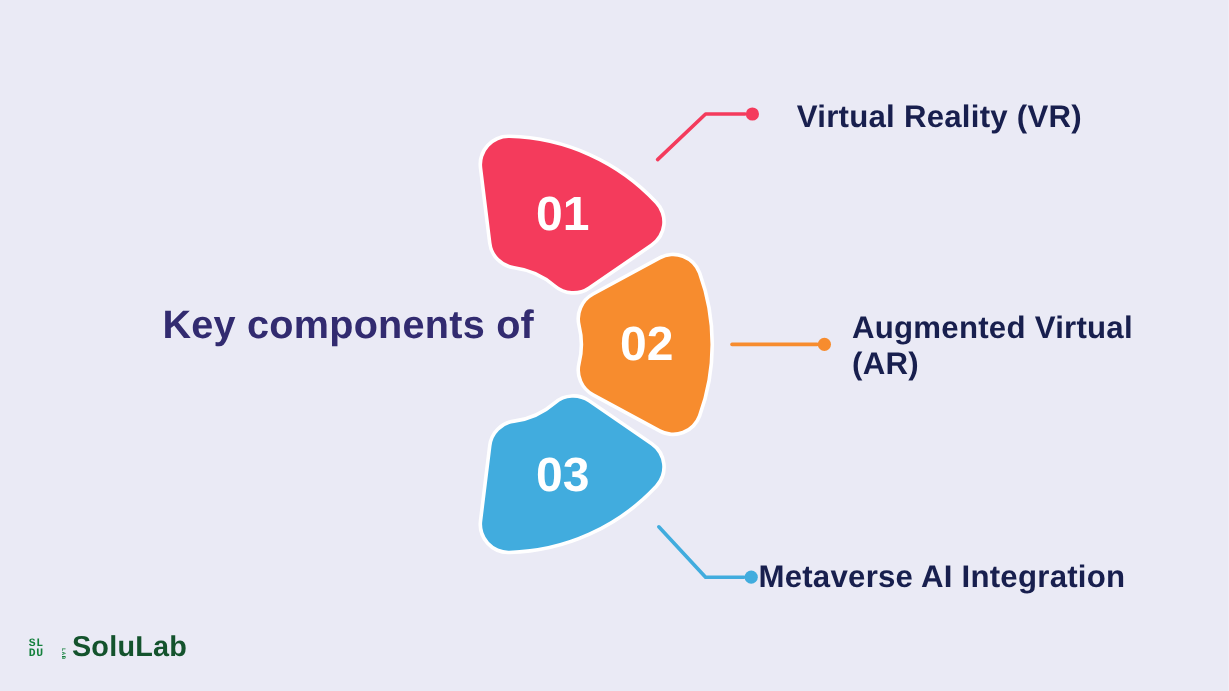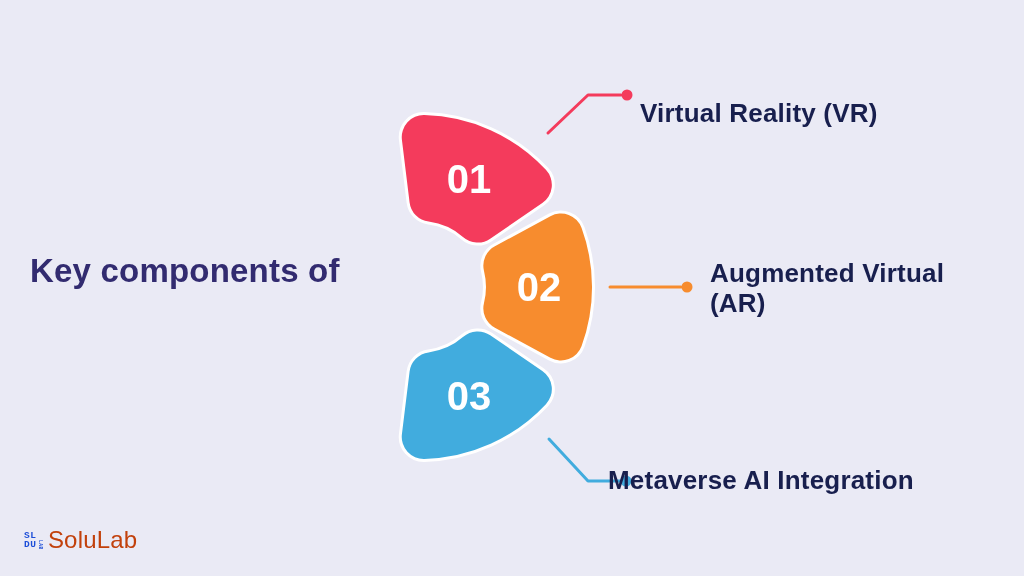--- a/index.html
+++ b/index.html
@@ -10,49 +10,49 @@
     overflow:hidden;
     font-family:"Liberation Sans","DejaVu Sans",sans-serif;
   }
   .stage{position:absolute;left:0;top:0;}
   .seg-num{
     font-family:"Liberation Sans","DejaVu Sans",sans-serif;
     font-size:40px;font-weight:700;fill:#FFFFFF;
   }
   .title{
     position:absolute;left:30px;top:247px;width:415px;
-    text-align:left;font-size:33px;line-height:48px;
+    text-align:right;font-size:33px;line-height:48px;
     font-weight:800;color:#322B70;letter-spacing:0.2px;
   }
   .label{
     position:absolute;font-size:26px;line-height:30px;
     font-weight:800;color:#181F4E;letter-spacing:0.2px;
   }
-  .label-vr{left:640px;top:82px;white-space:nowrap;margin-top:16px;}
+  .label-vr{left:664px;top:82px;white-space:nowrap;}
   .label-ar{left:710px;top:258px;width:262px;}
-  .label-ai{left:608px;top:465px;white-space:nowrap;}
+  .label-ai{left:632px;top:465px;white-space:nowrap;}
   .brand{
     position:absolute;left:24px;top:526px;
     display:flex;align-items:center;gap:6px;
   }
   .brand-icon{
-    display:flex;align-items:flex-end;gap:1px;
-    color:#1d4ed8;
+    display:flex;align-items:flex-end;gap:13px;
+    color:#15803d;
   }
   .brand-icon .mark-main{
     font-family:"Liberation Mono","DejaVu Sans Mono",monospace;
     font-size:9.5px;line-height:9.5px;font-weight:700;letter-spacing:0.5px;
   }
   .brand-icon .mark-side{
     writing-mode:vertical-rl;
     font-family:"Liberation Mono","DejaVu Sans Mono",monospace;
     font-size:4.5px;line-height:4.5px;font-weight:700;letter-spacing:0.5px;
   }
   .brand-name{
-    font-size:24px;font-weight:400;color:#c2410c;letter-spacing:0.2px;
+    font-size:24px;font-weight:700;color:#14532d;letter-spacing:0.2px;
   }
 </style>
 </head>
 <body>
 
 <div class="canvas">
 
   <svg class="stage" width="1024" height="576" viewBox="0 0 1024 576">
 
     <path stroke="#FFFFFF" stroke-width="6" paint-order="stroke" stroke-linejoin="round" fill="#F43B5C" d="M 401.9 139.7 A 22 22 0 0 1 424.3 115.1 A 172 172 0 0 1 545.9 169.8 A 22 22 0 0 1 542.3 203.0 L 490.2 238.7 A 22 22 0 0 1 463.3 237.2 A 66 66 0 0 0 428.6 221.6 A 22 22 0 0 1 409.6 202.4 Z"></path>

